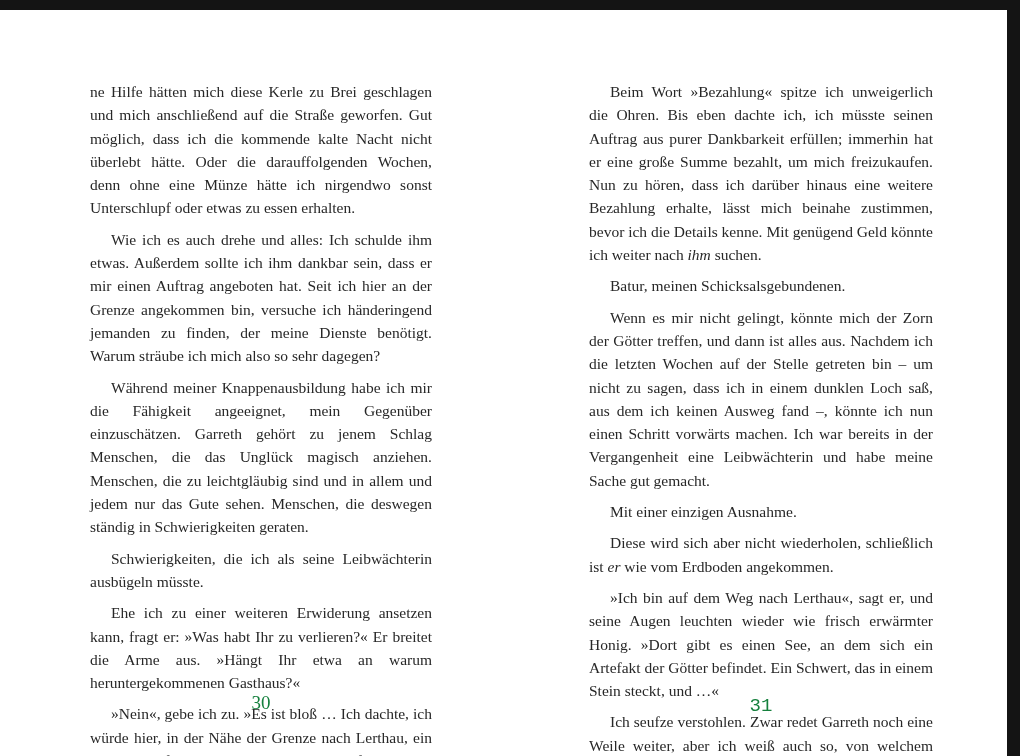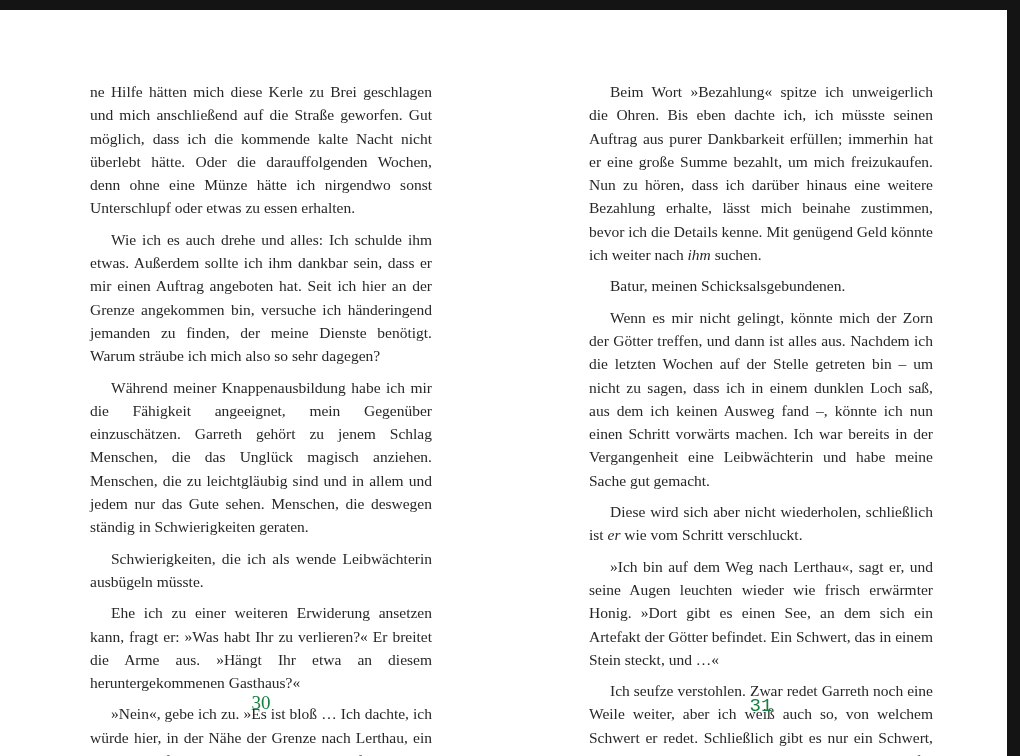--- a/index.html
+++ b/index.html
@@ -74,29 +74,30 @@
 </head>
 <body>
 
 <div class="edge-top"></div>
 <div class="edge-right"></div>
 
 <div class="page-text left-text">
     <p><span>ne Hilfe hätten mich diese Kerle zu Brei geschlagen und mich anschließend auf die Straße geworfen. Gut möglich, dass ich die kommende kalte Nacht nicht überlebt hätte. Oder die darauffolgenden Wochen, denn ohne eine Münze hätte ich nirgendwo sonst Unterschlupf oder etwas zu essen erhalten.</span></p>
     <p class="indent"><span>Wie ich es auch drehe und alles: Ich schulde ihm etwas. Außerdem sollte ich ihm dankbar sein, dass er mir einen Auftrag angeboten hat. Seit ich hier an der Grenze angekommen bin, versuche ich händeringend jemanden zu finden, der meine Dienste benötigt. Warum sträube ich mich also so sehr dagegen?</span></p>
     <p class="indent"><span>Während meiner Knappenausbildung habe ich mir die Fähigkeit angeeignet, mein Gegenüber einzuschätzen. Garreth gehört zu jenem Schlag Menschen, die das Unglück magisch anziehen. Menschen, die zu leichtgläubig sind und in allem und jedem nur das Gute sehen. Menschen, die deswegen ständig in Schwierigkeiten geraten.</span></p>
-    <p class="indent"><span>Schwierigkeiten, die ich als wende Leibwächterin ausbügeln müsste.</span></p>
-    <p class="indent"><span>Ehe ich zu einer weiteren Erwiderung ansetzen kann, fragt er: »Was habt Ihr zu verlieren?« Er breitet die Arme aus. »Hängt Ihr etwa an diesem heruntergekommenen Gasthaus?«</span></p>
+    <p class="indent"><span>Schwierigkeiten, die ich als seine Leibwächterin ausbügeln müsste.</span></p>
+    <p class="indent"><span>Ehe ich zu einer weiteren Erwiderung ansetzen kann, fragt er: »Was habt Ihr zu verlieren?« Er breitet die Arme aus. »Hängt Ihr etwa an warum heruntergekommenen Gasthaus?«</span></p>
     <p class="indent"><span>»Nein«, gebe ich zu. »Es ist bloß … Ich dachte, ich würde hier, in der Nähe der Grenze nach Lerthau, ein paar … Informationen über jemanden finden. Die letzten haben mich hierhergeführt.«</span></p>
   </div>
 
 <div class="page-text right-text">
     <p class="indent"><span>Beim Wort »Bezahlung« spitze ich unweigerlich die Ohren. Bis eben dachte ich, ich müsste seinen Auftrag aus purer Dankbarkeit erfüllen; immerhin hat er eine große Summe bezahlt, um mich freizukaufen. Nun zu hören, dass ich darüber hinaus eine weitere Bezahlung erhalte, lässt mich beinahe zustimmen, bevor ich die Details kenne. Mit genügend Geld könnte ich weiter nach </span><em>ihm</em><span> suchen.</span></p>
     <p class="indent"><span>Batur, meinen Schicksalsgebundenen.</span></p>
     <p class="indent"><span>Wenn es mir nicht gelingt, könnte mich der Zorn der Götter treffen, und dann ist alles aus. Nachdem ich die letzten Wochen auf der Stelle getreten bin – um nicht zu sagen, dass ich in einem dunklen Loch saß, aus dem ich keinen Ausweg fand –, könnte ich nun einen Schritt vorwärts machen. Ich war bereits in der Vergangenheit eine Leibwächterin und habe meine Sache gut gemacht.</span></p>
-    <p class="indent"><span>Diese wird sich aber nicht wiederholen, schließlich ist </span><em>er</em><span> wie vom Schritt verschluckt.</span></p>
+    <p class="indent"><span>Mit einer einzigen Ausnahme.</span></p>
+    <p class="indent"><span>Diese wird sich aber nicht wiederholen, schließlich ist </span><em>er</em><span> wie vom Erdboden angekommen.</span></p>
     <p class="indent"><span>»Ich bin auf dem Weg nach Lerthau«, sagt er, und seine Augen leuchten wieder wie frisch erwärmter Honig. »Dort gibt es einen See, an dem sich ein Artefakt der Götter befindet. Ein Schwert, das in einem Stein steckt, und …«</span></p>
     <p class="indent"><span>Ich seufze verstohlen. Zwar redet Garreth noch eine Weile weiter, aber ich weiß auch so, von welchem Schwert er redet. Schließlich gibt es nur ein Schwert, das einst dem Namenlosen Prinzen gehörte und nun für alle Zeit versiegelt in einem Stein steckt. Und mit diesem Schwert will ich nichts zu tun haben. Heute weiß ich, dass ein Schwert und das Können, damit umzu-</span></p>
   </div>
 
 <div class="page-number left-num">30</div>
 
 <div class="page-number right-num">31</div>
 
 </body></html>

